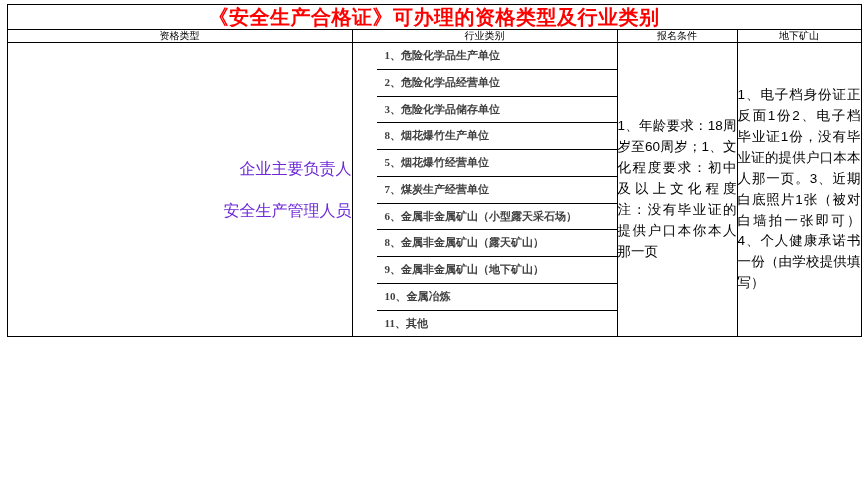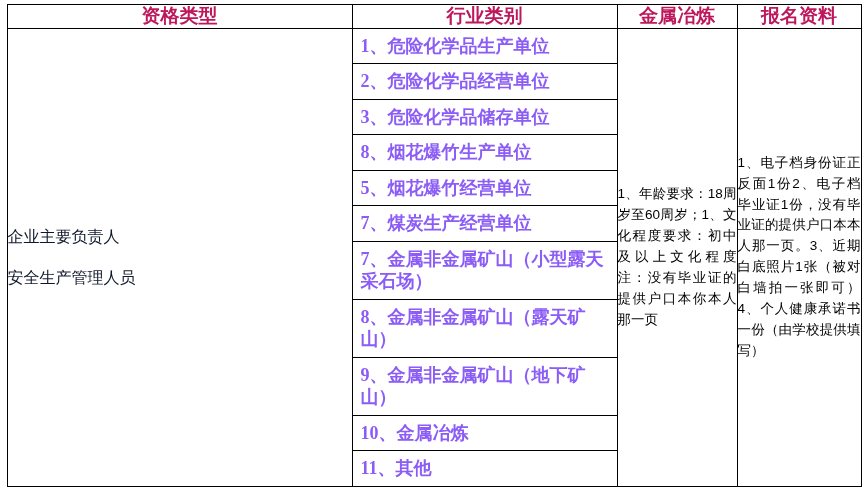--- a/index.html
+++ b/index.html
@@ -36,50 +36,51 @@
     color: #ff0000;
     font-weight: bold;
     font-size: 20px;
     font-family: "Liberation Serif", serif;
     padding: 4px 0 6px 0;
     letter-spacing: 0.5px;
     line-height: 1.2;
   }
   .header-cell {
     text-align: center;
-    font-weight: bold;
-    font-size: 19px;
+    font-weight: normal;
+    font-size: 10px;
     font-family: "Liberation Serif", serif;
-    color: #be185d;
+    color: #000000;
     padding: 3px 0;
     line-height: 1.2;
   }
   .qualification-cell {
-    text-align: left;
-    color: #0f172a;
+    text-align: right;
+    color: #6d28d9;
     font-size: 16px;
     line-height: 2.6;
     font-family: "Liberation Sans", sans-serif;
     padding: 0 6px;
   }
   .qualification-cell div {
     margin: 0;
   }
   .industry-wrap {
     display: block;
   }
   .industry-item {
     border-bottom: 1px solid #000000;
-    color: #8b5cf6;
+    color: #404040;
     font-weight: bold;
-    font-size: 18px;
+    font-size: 11px;
     font-family: "Liberation Serif", serif;
     padding: 6px 6px 6px 8px;
     line-height: 1.25;
     box-sizing: border-box;
+    margin-left: 24px;
   }
   .industry-item:last-child {
     border-bottom: none;
   }
   .industry-col {
     padding: 0 !important;
     vertical-align: top;
   }
   .cond-cell, .docs-cell {
     font-size: 13.5px;
@@ -100,39 +101,42 @@
 <div class="page">
   <table class="doc-table">
     <colgroup>
       <col style="width:345px">
       <col style="width:265px">
       <col style="width:120px">
       <col style="width:124px">
     </colgroup>
     <tbody>
       <tr>
+        <td class="title-cell" colspan="4">《安全生产合格证》可办理的资格类型及行业类别</td>
+      </tr>
+      <tr>
         <td class="header-cell">资格类型</td>
         <td class="header-cell">行业类别</td>
-        <td class="header-cell">金属冶炼</td>
-        <td class="header-cell">报名资料</td>
+        <td class="header-cell">报名条件</td>
+        <td class="header-cell">地下矿山</td>
       </tr>
       <tr>
         <td class="qualification-cell">
           <div>企业主要负责人</div>
           <div>安全生产管理人员</div>
         </td>
         <td class="industry-col">
           <div class="industry-wrap">
             <div class="industry-item">1、危险化学品生产单位</div>
             <div class="industry-item">2、危险化学品经营单位</div>
             <div class="industry-item">3、危险化学品储存单位</div>
             <div class="industry-item">8、烟花爆竹生产单位</div>
             <div class="industry-item">5、烟花爆竹经营单位</div>
             <div class="industry-item">7、煤炭生产经营单位</div>
-            <div class="industry-item">7、金属非金属矿山（小型露天采石场）</div>
+            <div class="industry-item">6、金属非金属矿山（小型露天采石场）</div>
             <div class="industry-item">8、金属非金属矿山（露天矿山）</div>
             <div class="industry-item">9、金属非金属矿山（地下矿山）</div>
             <div class="industry-item">10、金属冶炼</div>
             <div class="industry-item">11、其他</div>
           </div>
         </td>
         <td class="cond-cell">
           <p>1、年龄要求：18周岁至60周岁；1、文化程度要求：初中及以上文化程度注：没有毕业证的提供户口本你本人那一页</p>
         </td>
         <td class="docs-cell">

